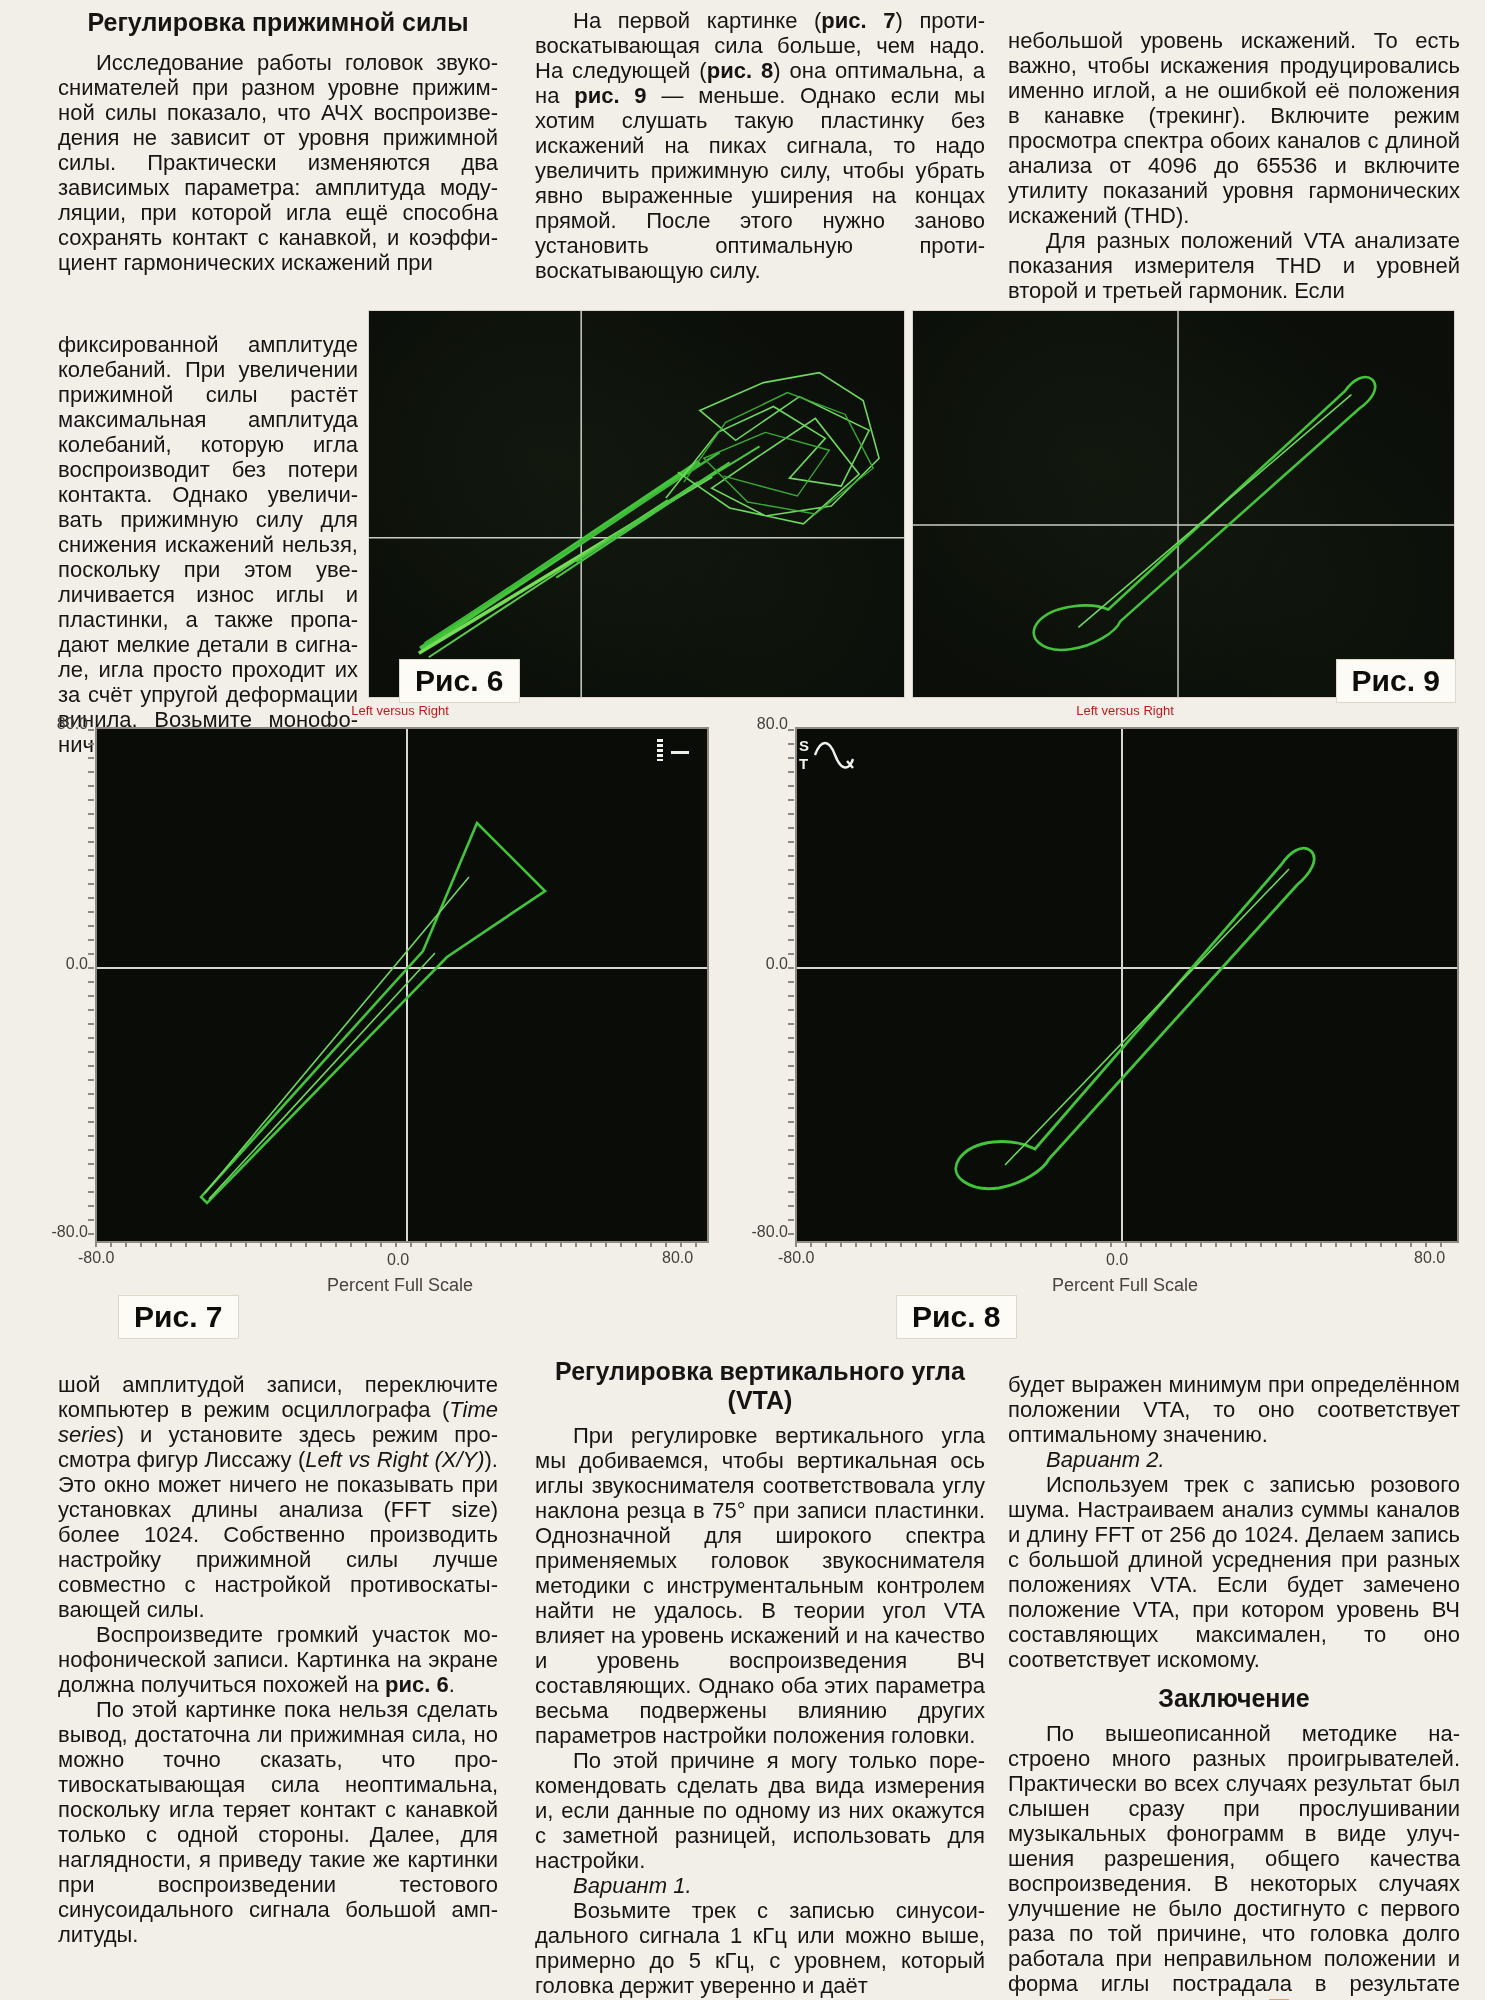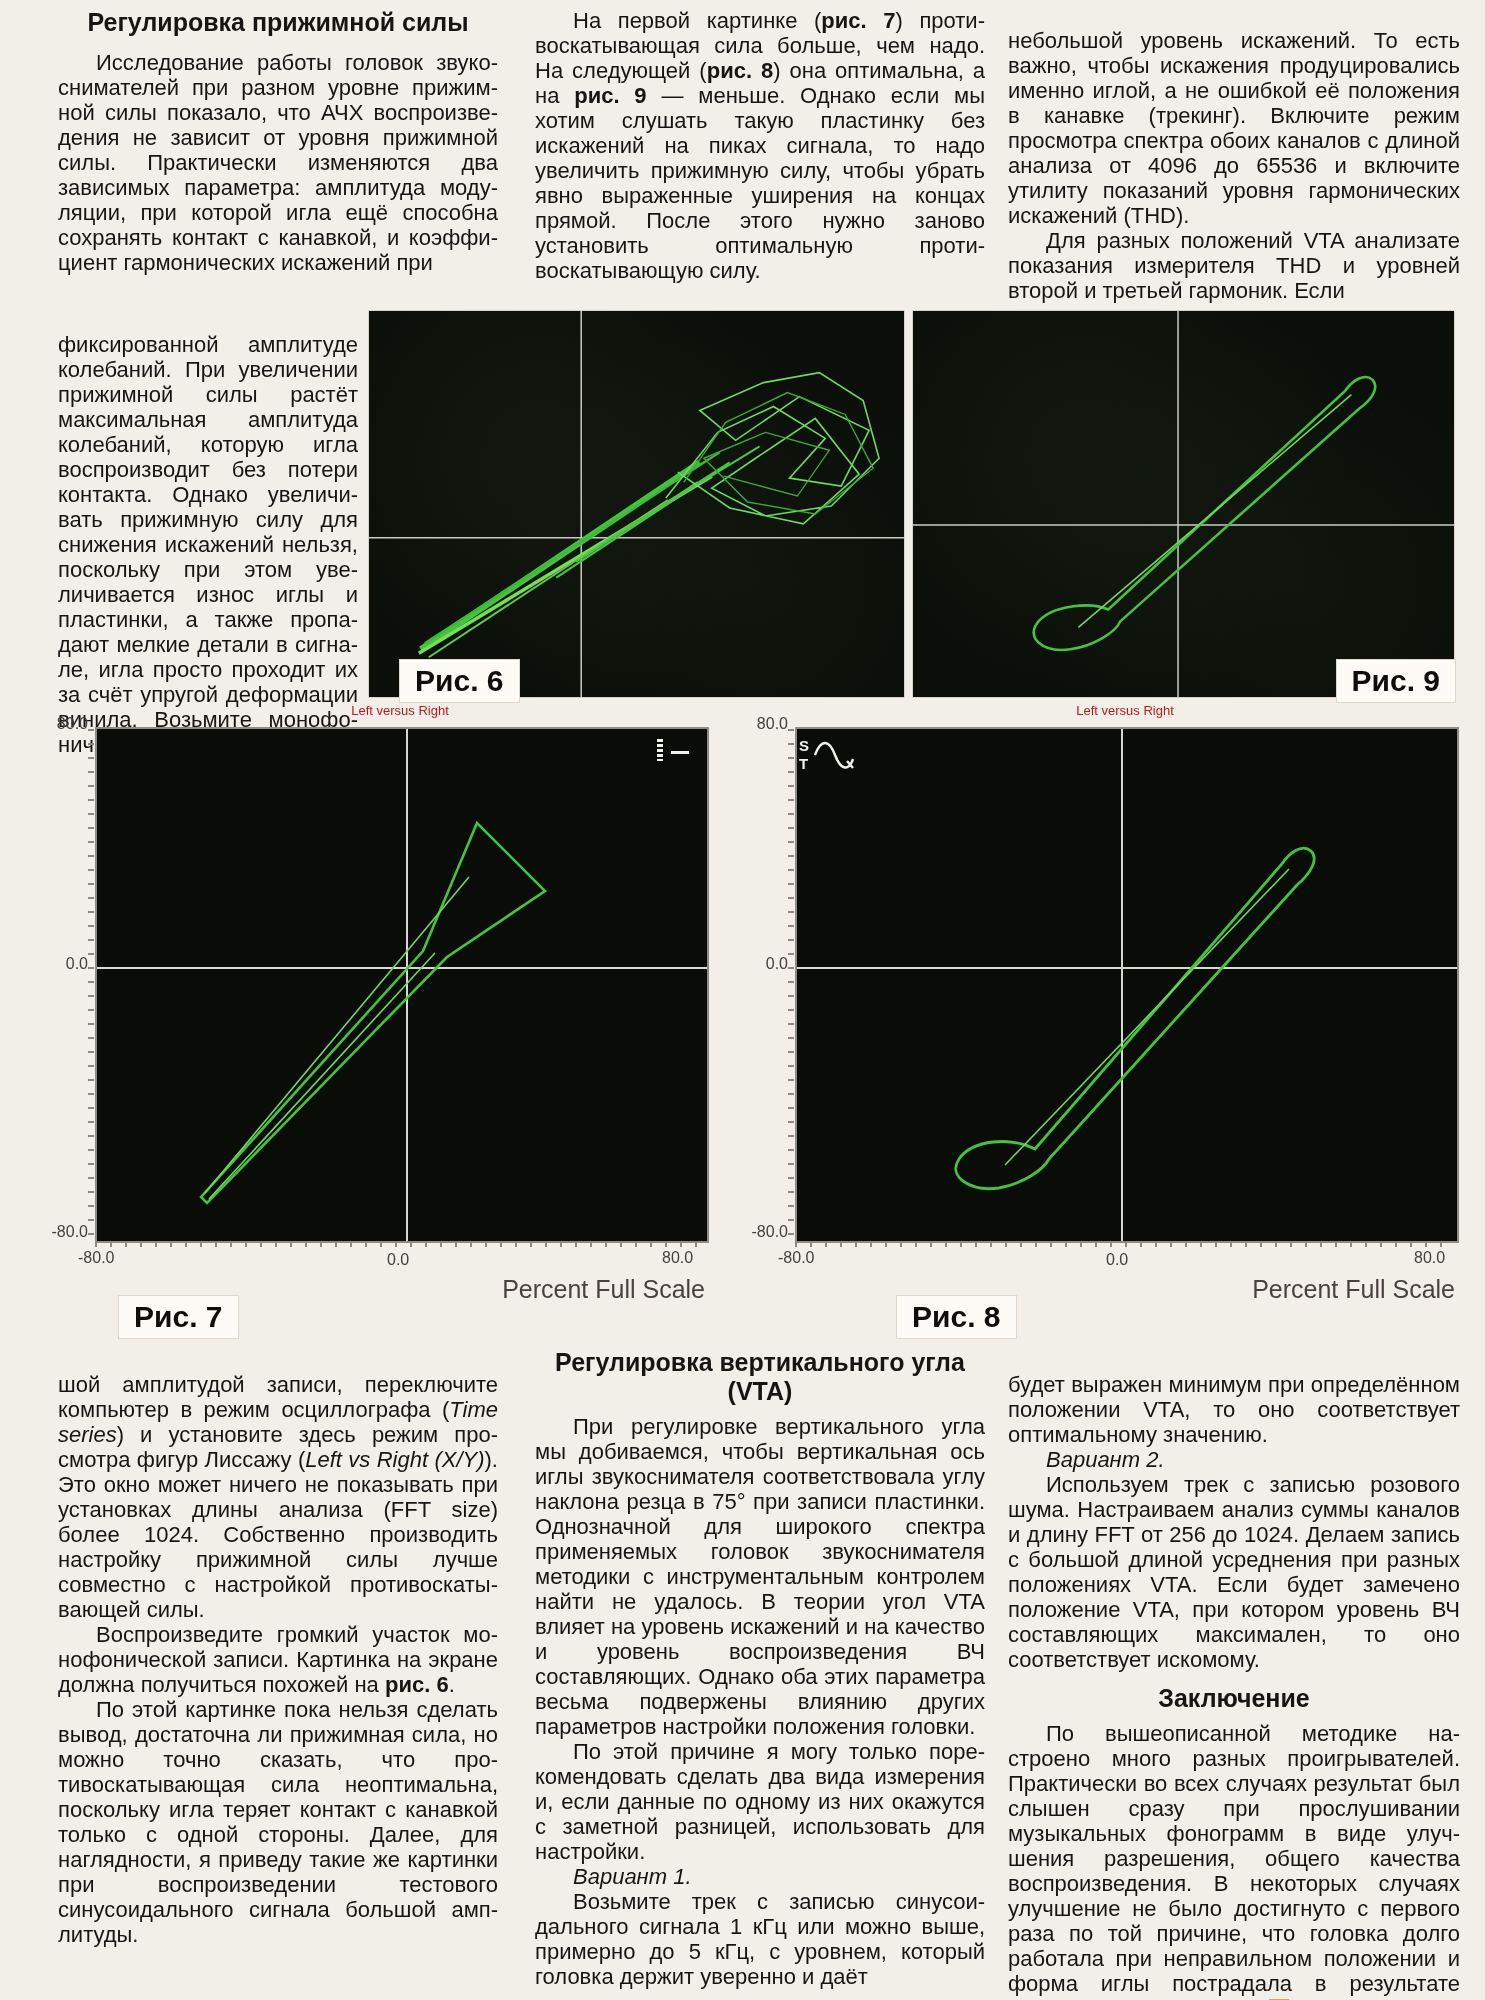--- a/index.html
+++ b/index.html
@@ -16,21 +16,21 @@
   .screen{position:absolute;background:#0b0e09;
           background-image:radial-gradient(circle at 32% 38%, rgba(58,84,46,.14), transparent 60%),
                            radial-gradient(circle at 72% 70%, rgba(44,66,38,.12), transparent 55%);}
   .screen svg{position:absolute;left:0;top:0;width:100%;height:100%;}
   .rawshot{border:1px solid #d8d4c8;box-sizing:border-box;}
   .oscwin .plot{border:2px solid #8f8b84;box-sizing:content-box;}
   .figcap{position:absolute;background:#fcfbf6;border:1px solid #ddd8c8;
           font-weight:bold;font-size:30px;line-height:40px;padding:1px 15px;color:#0e0d0b;white-space:nowrap;}
   .osc-title{position:absolute;font-size:13px;color:#b91c1c;text-align:center;}
   .axlab{position:absolute;font-size:16px;color:#44403e;white-space:nowrap;}
-  .axcap{position:absolute;font-size:25px;color:#4a4140;text-align:right;}
+  .axcap{position:absolute;font-size:18px;color:#4a4140;text-align:center;}
   .ticks-y{position:absolute;width:6px;background:repeating-linear-gradient(to bottom,#8d8881 0 2px,transparent 2px 14px);}
   .ticks-x{position:absolute;height:6px;background:repeating-linear-gradient(to right,#8d8881 0 2px,transparent 2px 15px);}
   .mini-ind{position:absolute;right:12px;top:10px;width:40px;height:26px;}
   .mini-ind .bars{position:absolute;left:2px;top:0;width:6px;height:22px;
        background:repeating-linear-gradient(to bottom,#f4f4ee 0 3px,#0b0e09 3px 5px);}
   .mini-ind .dash{position:absolute;left:16px;top:12px;width:18px;height:3px;background:#f0f0ea;}
   .endmark{display:inline-block;width:20px;height:20px;background:#e7a35c;margin-left:10px;vertical-align:-3px;}
 </style>
 </head>
 <body>
@@ -135,21 +135,21 @@
     <div class="figcap" style="left:158px;top:592px;">Рис. 8</div>
   </div>
 
   <div class="abs body-text" style="left:58px;top:1352px;width:440px;">
     <p class="noindent"><span>шой амплитудой записи, переключите компьютер в режим осциллографа (</span><span class="i">Time series</span><span>) и установите здесь режим про­смотра фигур Лиссажу (</span><span class="i">Left vs Right (X/Y)</span><span>). Это окно может ничего не показы­вать при установках длины анализа (FFT size) более 1024. Собственно произво­дить настройку прижимной силы лучше совместно с настройкой противоскаты­вающей силы.</span></p>
     <p><span>Воспроизведите громкий участок мо­нофонической записи. Картинка на экра­не должна получиться похожей на </span><span class="b">рис. 6</span><span>.</span></p>
     <p>По этой картинке пока нельзя сде­лать вывод, достаточна ли прижимная сила, но можно точно сказать, что про­тивоскатывающая сила неоптимальна, поскольку игла теряет контакт с канав­кой только с одной стороны. Далее, для наглядности, я приведу такие же кар­тинки при воспроизведении тестового синусоидального сигнала большой амп­литуды.</p>
   </div>
 
   <div class="abs body-text" style="left:535px;top:1348px;width:450px;">
-    <div class="h2" style="margin-top:0;">Регулировка вертикального угла (VTA)</div>
+    <div class="h2" style="margin-top:9px;">Регулировка вертикального угла (VTA)</div>
     <p>При регулировке вертикального угла мы добиваемся, чтобы вертикальная ось иглы звукоснимателя соответство­вала углу наклона резца в 75° при запи­си пластинки. Однозначной для широ­кого спектра применяемых головок зву­коснимателя методики с инструмен­тальным контролем найти не удалось. В теории угол VTA влияет на уровень искажений и на качество и уровень вос­произведения ВЧ составляющих. Одна­ко оба этих параметра весьма подвер­жены влиянию других параметров на­стройки положения головки.</p>
     <p>По этой причине я могу только поре­комендовать сделать два вида измере­ния и, если данные по одному из них окажутся с заметной разницей, исполь­зовать для настройки.</p>
     <p class="i">Вариант 1.</p>
     <p>Возьмите трек с записью синусои­дального сигнала 1 кГц или можно вы­ше, примерно до 5 кГц, с уровнем, кото­рый головка держит уверенно и даёт</p>
   </div>
 
   <div class="abs body-text" style="left:1008px;top:1352px;width:452px;">
     <p class="noindent">будет выражен минимум при опреде­лённом положении VTA, то оно соответ­ствует оптимальному значению.</p>
     <p class="i">Вариант 2.</p>
     <p>Используем трек с записью розового шума. Настраиваем анализ суммы кана­лов и длину FFT от 256 до 1024. Делаем запись с большой длиной усреднения при разных положениях VTA. Если будет замечено положение VTA, при котором уровень ВЧ составляющих максимален, то оно соответствует искомому.</p>

